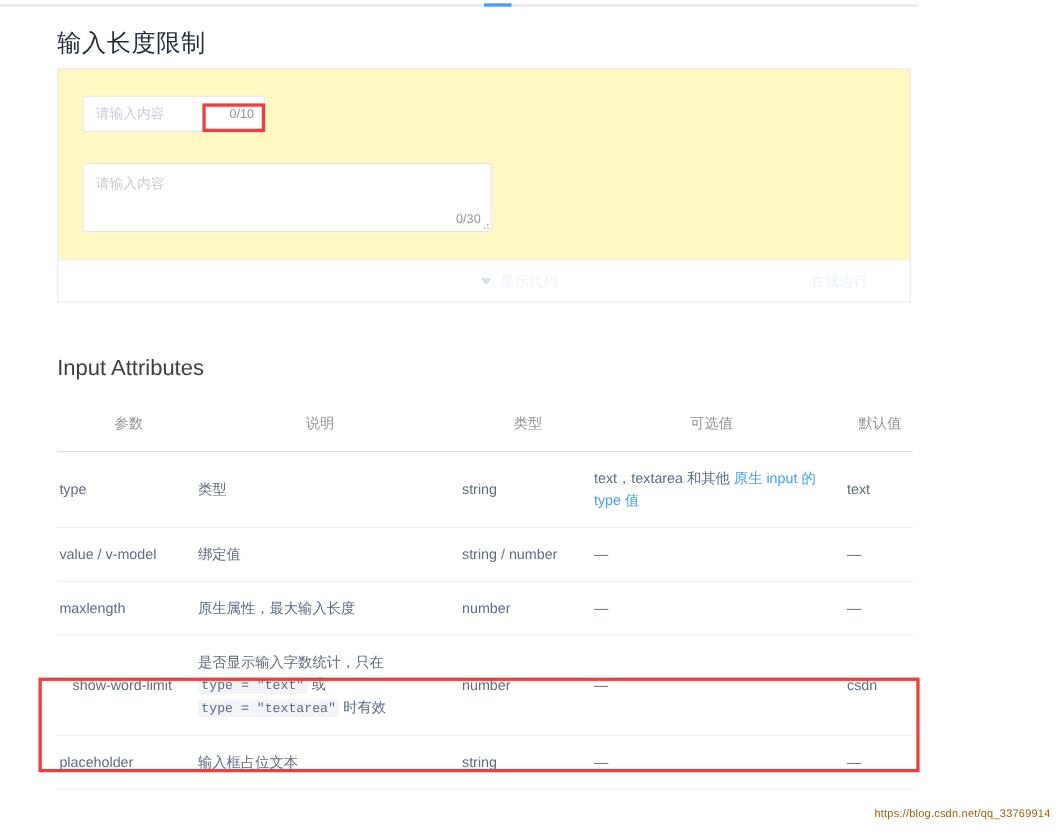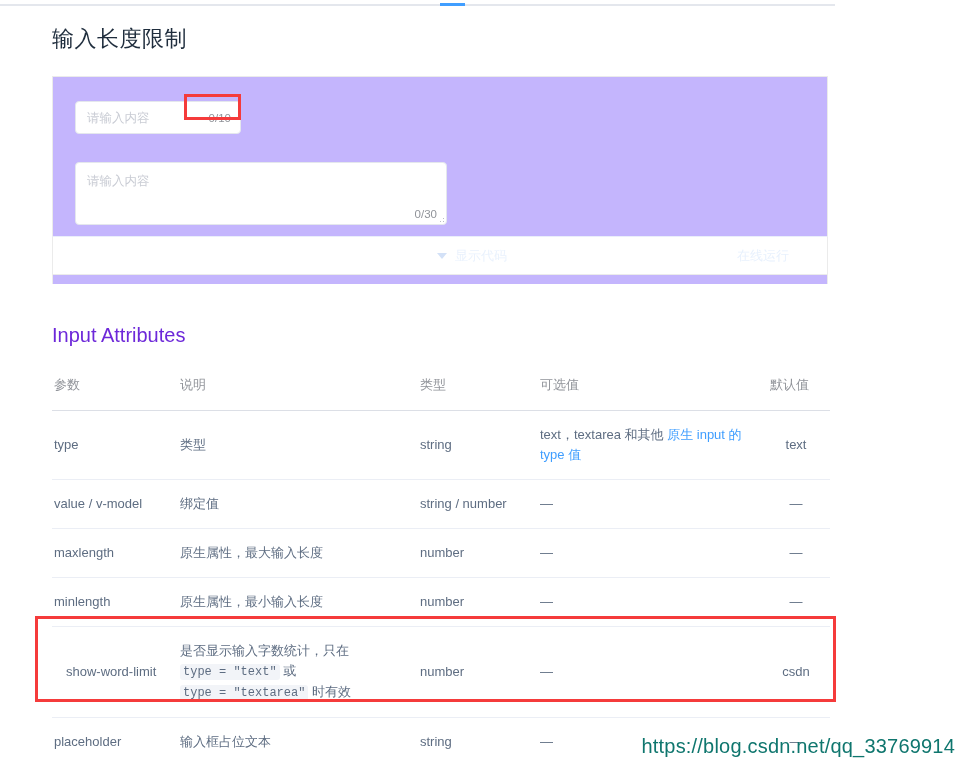--- a/index.html
+++ b/index.html
@@ -24,24 +24,24 @@
 
   
   .section-title {
     position: absolute; left: 52px; top: 24px;
     font-size: 22px; color: #1f2d3d; font-weight: 400;
     letter-spacing: .5px;
   }
 
   
   .demo-card {
-    position: absolute; left: 52px; top: 76px;
+    position: absolute; left: 52px; top: 62px;
     width: 776px; height: 208px;
     border: 1px solid #ebebeb; border-bottom: none;
-    background: #c4b5fd;
+    background: #fef9c3;
   }
   .demo-body { padding: 24px 22px 0 22px; }
 
   .el-input {
     position: relative; width: 166px; height: 33px;
     border: 1px solid #e4e7ed; border-radius: 4px; background: #fff;
   }
   .el-input .ph {
     position: absolute; left: 11px; top: 50%; transform: translateY(-50%);
     font-size: 12.5px; color: #c9ccd4;
@@ -93,62 +93,62 @@
   }
   .footer-text { font-size: 13px; color: #eaf2fd; }
   .footer-right {
     margin-left: auto; margin-right: 38px;
     font-size: 13px; color: #e8f1fd;
   }
 
   
   .attrs-title {
     position: absolute; left: 52px; top: 324px;
-    font-size: 20px; color: #6d28d9; font-weight: 400;
+    font-size: 20px; color: #404040; font-weight: 400;
   }
 
   
   .tbl {
     position: absolute; left: 52px; top: 366px;
     width: 778px; border-collapse: collapse;
     font-size: 13px; color: #5e6d82;
   }
   .tbl th {
-    text-align: left; font-weight: 400; color: #909399;
+    text-align: center; font-weight: 400; color: #909399;
     font-size: 13px; padding: 10px 0 16px 0;
     border-bottom: 1px solid #dcdfe6;
   }
   .tbl td {
     padding: 14px 8px 14px 0; vertical-align: middle;
     border-bottom: 1px solid #ebeef5; color: #5e6d82;
     line-height: 20px;
   }
   .c-param { width: 128px; padding-left: 2px !important; }
   .c-desc  { width: 240px; padding-right: 18px !important; margin-left: 28px; }
   .c-type  { width: 120px; }
   .c-opts  { width: 230px; padding-right: 16px !important; }
-  .c-def   { width: 60px; text-align: center; }
+  .c-def   { width: 60px; }
 
   .tbl a.link { color: #409eff; text-decoration: none; }
   code.inline {
     font-family: "Liberation Mono", "DejaVu Sans Mono", monospace;
     background: #f2f4f8; color: #5e6d82;
     padding: 1px 3px; border-radius: 3px; font-size: 12px;
     white-space: nowrap;
   }
 
   
   .hl-box { position: absolute; border: 3px solid #f53b3b; pointer-events: none; }
   #hl-counter { left: 184px; top: 94px;  width: 57px;  height: 26px; }
   #hl-row     { left: 35px;  top: 616px; width: 801px; height: 86px; }
 
   
   .watermark {
     position: absolute; right: 10px; top: 735px;
-    font-size: 20px; color: #0f766e; letter-spacing: .2px;
+    font-size: 10px; color: #a16207; letter-spacing: .2px;
     white-space: nowrap;
   }
 </style>
 </head>
 <body>
 
 <div class="page">
 
   <div class="tabstrip"></div>
   <div class="tab-active-bar"></div>
@@ -211,27 +211,20 @@
       </tr>
 
       <tr>
         <td class="c-param">maxlength</td>
         <td class="c-desc">原生属性，最大输入长度</td>
         <td class="c-type">number</td>
         <td class="c-opts">—</td>
         <td class="c-def">—</td>
       </tr>
 
-      <tr>
-        <td class="c-param">minlength</td>
-        <td class="c-desc">原生属性，最小输入长度</td>
-        <td class="c-type">number</td>
-        <td class="c-opts">—</td>
-        <td class="c-def">—</td>
-      </tr>
 
       <tr style="height:86px;">
         <td class="c-param" style="padding-left:14px !important;">show-word-limit</td>
         <td class="c-desc"><span>是否显示输入字数统计，只在 </span><code class="inline">type = "text"</code><span> 或 </span><code class="inline">type = "textarea"</code><span> 时有效</span></td>
         <td class="c-type">number</td>
         <td class="c-opts">—</td>
         <td class="c-def">csdn</td>
       </tr>
 
       <tr>

